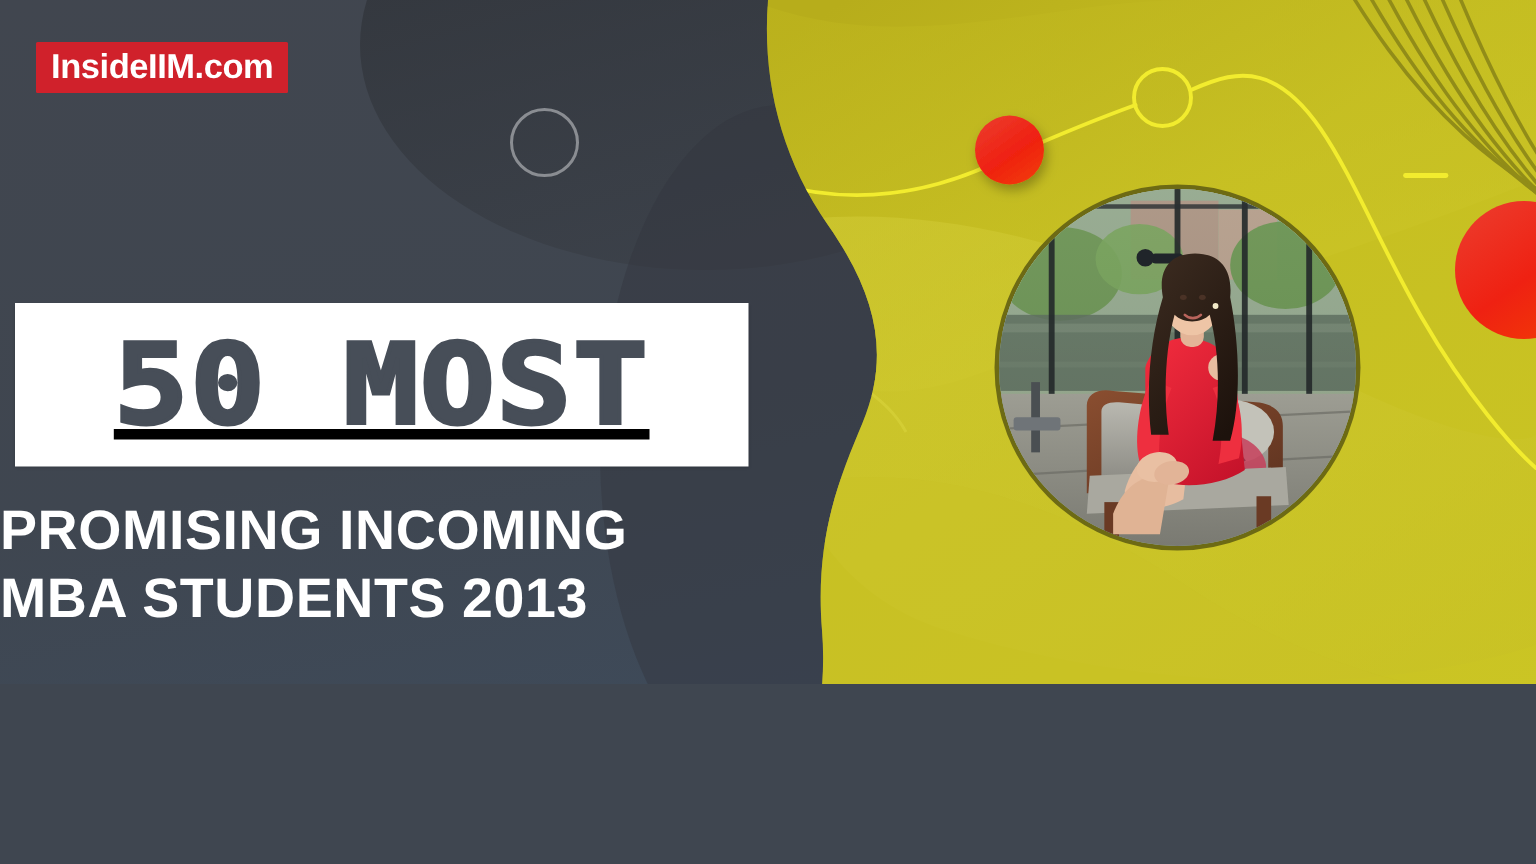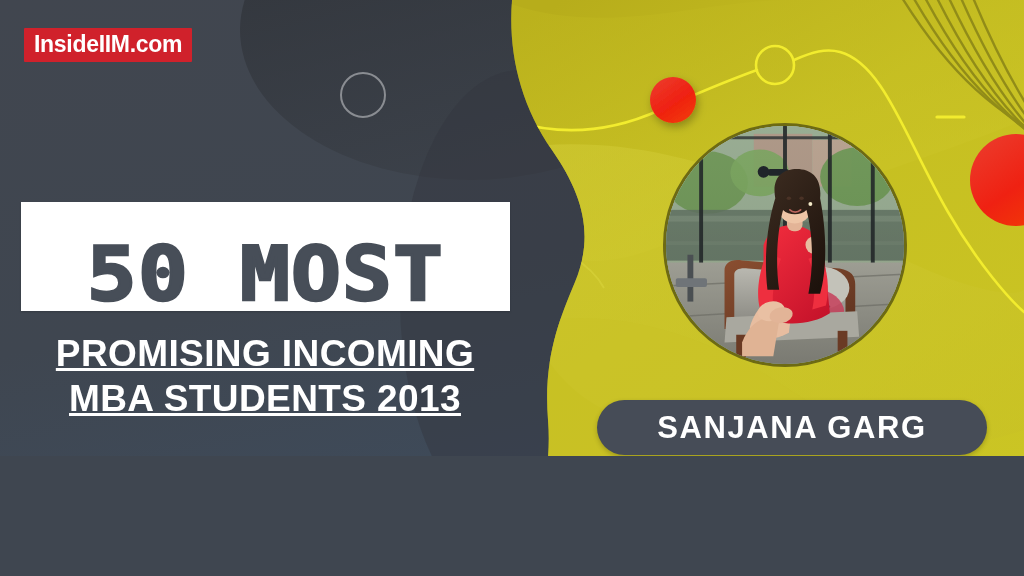--- a/index.html
+++ b/index.html
@@ -35,50 +35,49 @@
     white-space:nowrap;
     display:inline-block;
   }
 
   
   #headline-block{
     position:absolute;left:0;top:202px;width:530px;z-index:30;
   }
   #headline-box{
     background:#ffffff;
-    margin-left:21px;
+    margin-left:10px;
     width:489px;
     height:109px;
     box-sizing:border-box;
-    display:flex;align-items:flex-end;justify-content:center;
+    display:flex;align-items:center;justify-content:center;
     box-shadow:0 1px 2px rgba(0,0,0,.18);
+    text-decoration:underline;
   }
   #headline-text{
     color:#474e58;
     font-family:"DejaVu Sans Mono","Liberation Mono",monospace;
     font-weight:bold;
     font-size:74px;
     letter-spacing:1px;
     line-height:1;
     transform:scaleX(1.12);
     transform-origin:center;
     white-space:nowrap;
     -webkit-text-stroke:2.5px #474e58;
   }
   #subhead{
     margin-top:20px;
     width:530px;
-    text-align:center;
     color:#ffffff;
     font-size:37px;
     font-weight:bold;
     line-height:1.22;
     letter-spacing:0.4px;
     font-family:"Liberation Sans","DejaVu Sans",sans-serif;
-    text-decoration:underline;
   }
   #subhead .line{display:block;white-space:nowrap;}
 
   
   #photo-wrap{
     position:absolute;
     left:663px;top:123px;
     width:244px;height:244px;
     border-radius:50%;
     z-index:25;
@@ -346,17 +345,14 @@
       <g fill="#4a3226">
         <ellipse cx="126" cy="74" rx="2.3" ry="1.8"></ellipse>
         <ellipse cx="139" cy="74" rx="2.3" ry="1.8"></ellipse>
       </g>
       <path d="M127,86 C 130,89 135,89 138,86" stroke="#b9645c" stroke-width="1.8" fill="none" stroke-linecap="round"></path>
 
       <circle cx="148" cy="80" r="2" fill="#f2e9c8"></circle>
     </svg>
   </div>
 
-  <div id="name-pill">
-    <span class="name-text">SANJANA GARG</span>
-  </div>
 
 </div>
 
 </body></html>

